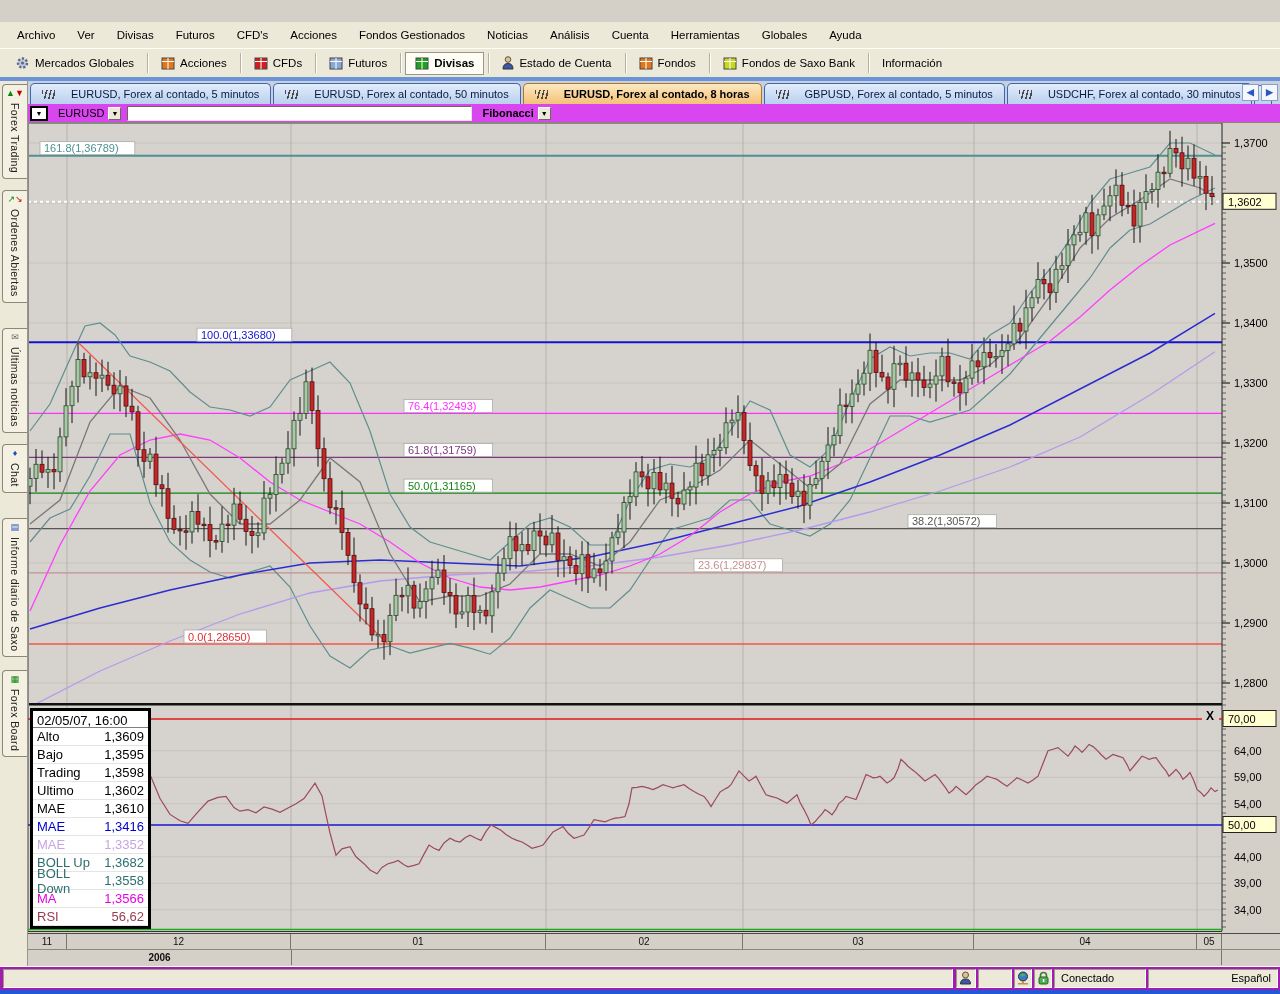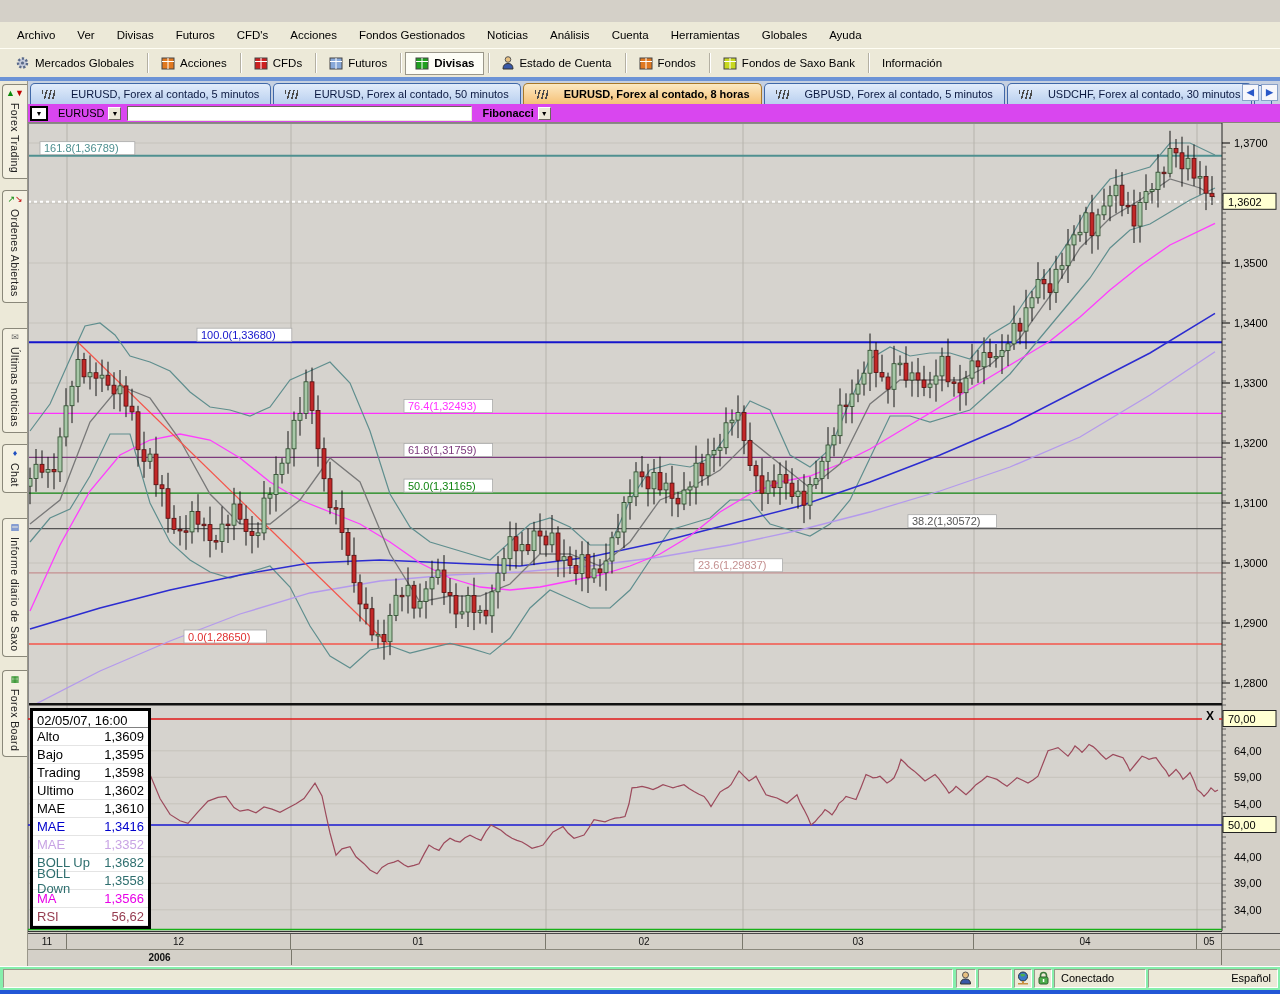--- a/index.html
+++ b/index.html
@@ -83,21 +83,21 @@
 
   
   .month-row{position:absolute;left:28px;top:933px;width:1252px;height:16px;background:#d4d0c8;
     border-top:1px solid #4a4a4a;}
   .year-row{position:absolute;left:28px;top:949px;width:1252px;height:16px;background:#d4d0c8;
     border-top:1px solid #8a887c;}
   .ax-cell{position:absolute;top:0;height:15px;border-right:1px solid #7a786c;
     text-align:center;font-size:10px;line-height:15px;color:#111;}
 
   
-  .statusbar{position:absolute;left:0;top:966px;width:1280px;height:24px;background:#86efac;
+  .statusbar{position:absolute;left:0;top:966px;width:1280px;height:24px;background:#a21caf;
     border-top:1px solid #fff;}
   .sb-cell{position:absolute;top:2px;height:19px;background:#ece9d8;
     border:1px solid;border-color:#9a978a #fff #fff #9a978a;
     font-size:11px;padding:2px 6px;white-space:nowrap;}
   .bottom-strip{position:absolute;left:0;top:990px;width:1280px;height:4px;background:#2257d6;}
 </style>
 </head>
 <body>
 
 <div class="app">

